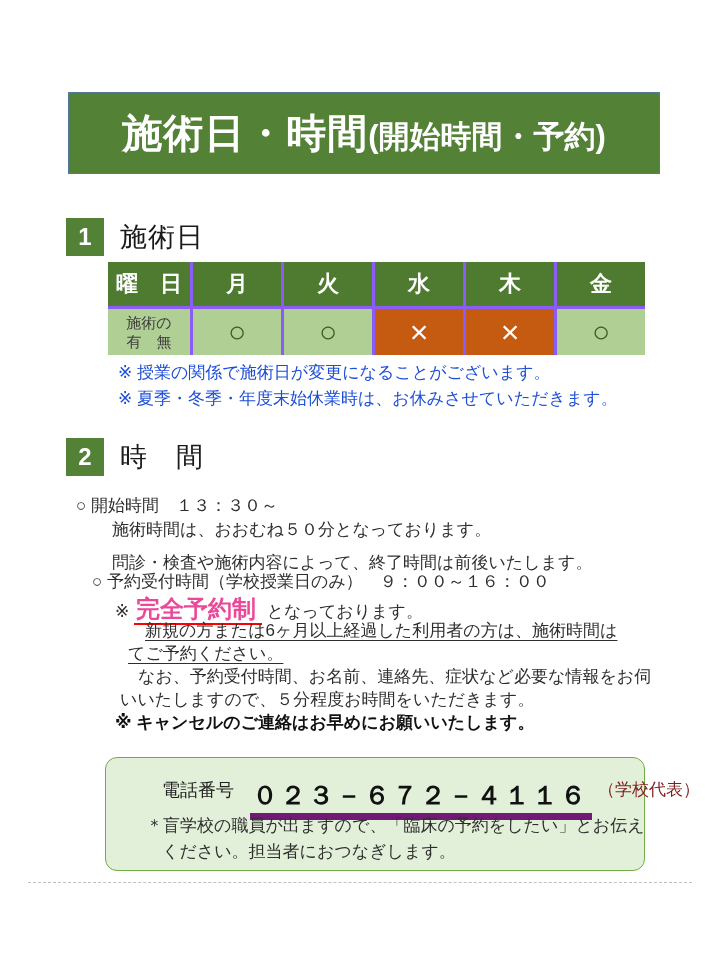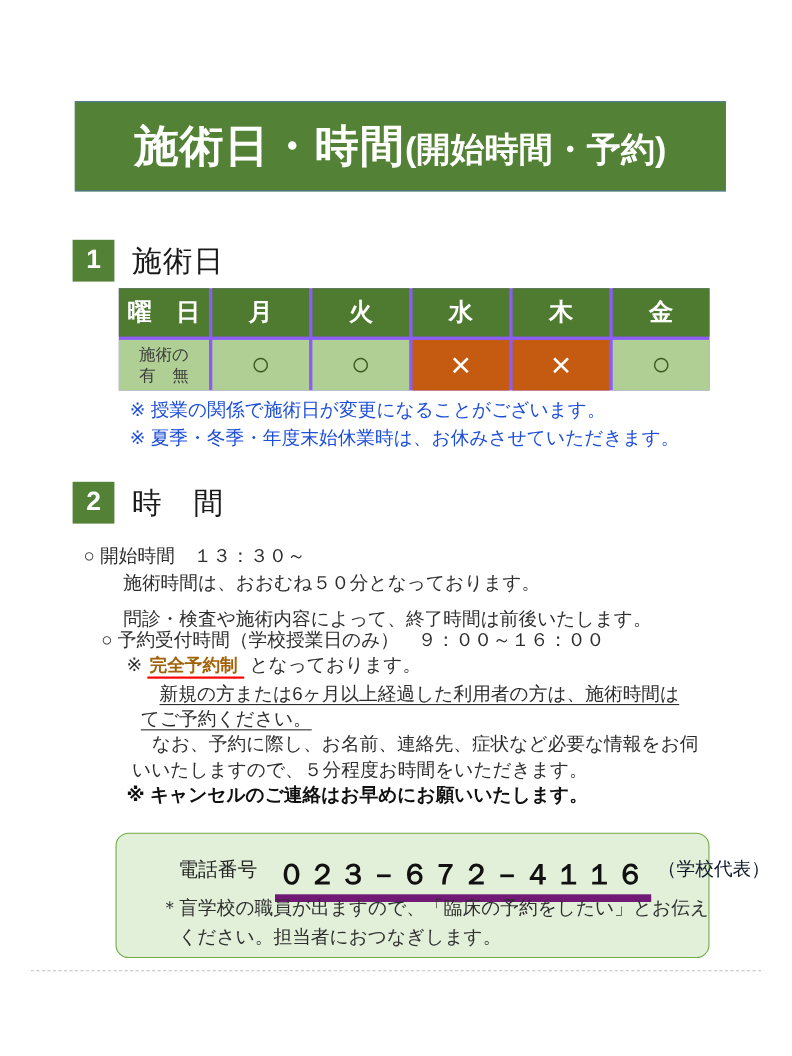--- a/index.html
+++ b/index.html
@@ -43,35 +43,35 @@
     text-align:center;flex-direction:column;
   }
   .ok{background:#afcf94;color:#3a5a20;font-size:30px;}
   .no{background:#c55a11;color:#ffffff;font-size:32px;}
   
   .line{position:absolute;font-size:17px;color:#2e2e2e;white-space:nowrap;}
   .note-block{position:absolute;left:118px;top:360px;font-size:17px;line-height:26px;color:#1d4ed8;}
   .bold{font-weight:bold;color:#111;}
   .u{text-decoration:underline;text-underline-offset:4px;text-decoration-thickness:1px;}
   .red-emph{
-    color:#a16207;font-weight:bold;font-size:16px;
+    color:#ec4899;font-weight:bold;font-size:24px;
     border-bottom:2px solid #ff0000;padding:0 6px 1px 2px;margin-top:20px;
   }
   
   .phone-box{
     position:absolute;left:105px;top:757px;width:538px;height:112px;
     background:#e2efd9;border:1.5px solid #70ad47;border-radius:12px;
   }
   .phone-line{position:absolute;left:56px;top:20px;display:flex;align-items:flex-start;white-space:nowrap;}
   .phone-label{font-size:18px;color:#222;}
   .phone-number{
     font-size:26px;font-weight:bold;color:#111;margin-left:16px;
     border-bottom:7px solid #701a75;padding:0 4px 0 2px;letter-spacing:2px;
   }
-  .phone-rep{font-size:17px;color:#0f172a;margin-left:6px;}
+  .phone-rep{font-size:17px;color:#7f1d1d;margin-left:6px;}
   .phone-note1{position:absolute;left:40px;top:56px;font-size:17px;color:#2e2e2e;white-space:nowrap;font-family:Liberation Mono, monospace;}
   .phone-note2{position:absolute;left:56px;top:82px;font-size:17px;color:#2e2e2e;white-space:nowrap;}
   
   .text-boundary{position:absolute;left:28px;top:882px;width:664px;border-top:1px dashed #c0c0c0;}
 </style>
 </head>
 <body>
 
 <div class="banner">
   <div class="banner-inner">
@@ -121,21 +121,21 @@
 <div class="line" style="left:92px;top:570px;">○ 予約受付時間（学校授業日のみ）　９：００～１６：００</div>
 
 <div class="line" style="left:115px;top:593px;">
   <span>※</span>
   <span class="red-emph">完全予約制</span>
   <span>となっております。</span>
 </div>
 
 <div class="line u" style="left:145px;top:619px;">新規の方または6ヶ月以上経過した利用者の方は、施術時間は</div>
 <div class="line u" style="left:128px;top:642px;">てご予約ください。</div>
-<div class="line" style="left:138px;top:665px;">なお、予約に際し、お名前、連絡先、症状など必要な情報をお伺</div>
+<div class="line" style="left:138px;top:665px;">なお、予約受付時間、お名前、連絡先、症状など必要な情報をお伺</div>
 <div class="line" style="left:120px;top:688px;">いいたしますので、５分程度お時間をいただきます。</div>
 <div class="line bold" style="left:115px;top:711px;">※ キャンセルのご連絡はお早めにお願いいたします。</div>
 
 <div class="phone-box">
   <div class="phone-line">
     <span class="phone-label">電話番号</span>
     <span class="phone-number">０２３－６７２－４１１６</span>
     <span class="phone-rep">（学校代表）</span>
   </div>
   <div class="phone-note1">＊盲学校の職員が出ますので、「臨床の予約をしたい」とお伝え</div>

